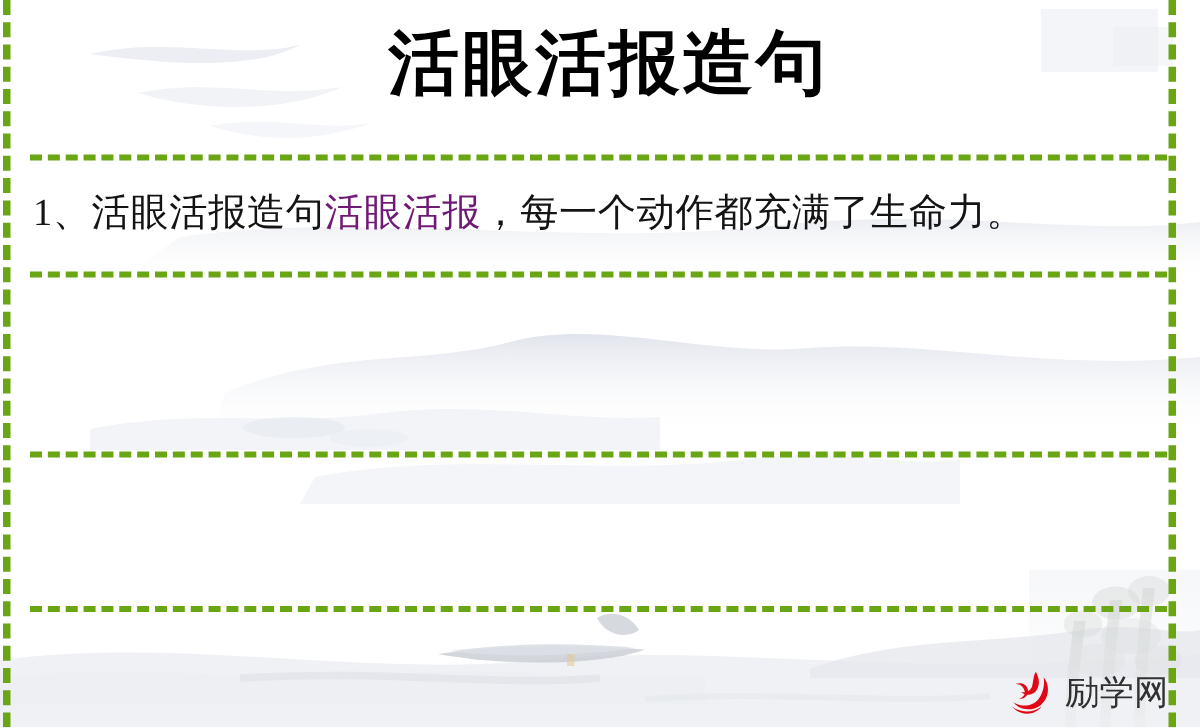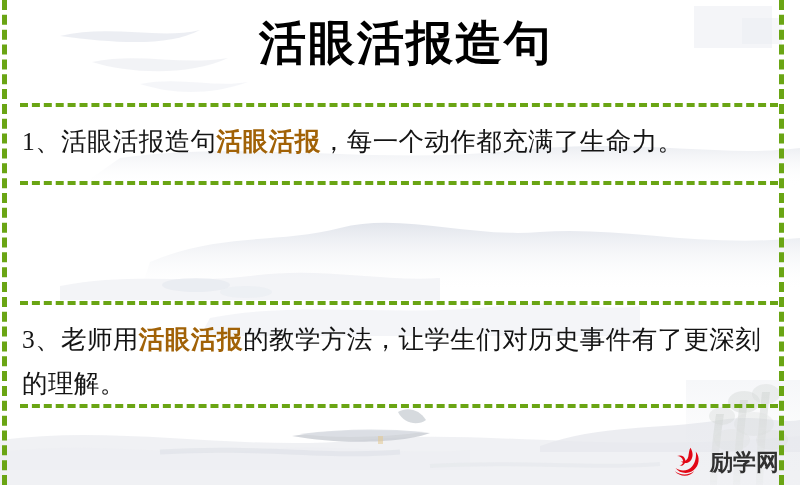--- a/index.html
+++ b/index.html
@@ -76,22 +76,22 @@
     right: 30px;
     font-family: "Liberation Serif", "DejaVu Serif", serif;
     font-size: 25.5px;
     line-height: 44px;
     color: #141414;
     letter-spacing: 0.4px;
     z-index: 4;
     text-align: left;
   }
   .sentence .kw {
-    color: #a16207;
-    font-weight: bold;
+    color: #701a75;
+    font-weight: normal;
     letter-spacing: 0.6px;
   }
 
   .s1 { top: 120px; }
   .s2 { top: 200px; }
   .s3 { top: 318px; }
 
   
   .brand {
     position: absolute;
@@ -104,21 +104,21 @@
     opacity: .97;
   }
   .brand-mark {
     width: 36px;
     height: 36px;
     flex: 0 0 36px;
   }
   .brand-text {
     font-family: "DejaVu Sans", "Liberation Sans", sans-serif;
     font-size: 23px;
-    font-weight: bold;
+    font-weight: normal;
     color: #2b2b2b;
     letter-spacing: 0px;
     line-height: 1;
     white-space: nowrap;
   }
 </style>
 </head>
 <body>
 
 <div id="page">
@@ -205,23 +205,20 @@
   <div class="sep" style="top:103px"></div>
   <div class="sep" style="top:181px"></div>
   <div class="sep" style="top:301px"></div>
   <div class="sep" style="top:404px"></div>
 
   <div class="sentence s1">
     <span>1、</span><span>活眼活报造句</span><span class="kw">活眼活报</span><span>，每一个动作都充满了生命力。</span>
   </div>
 
 
-  <div class="sentence s3">
-    <span>3、</span><span>老师用</span><span class="kw">活眼活报</span><span>的教学方法，让学生们对历史事件有了更深刻的理解。</span>
-  </div>
 
   <div class="brand">
     <svg class="brand-mark" viewBox="0 0 48 48" aria-hidden="true">
       <path d="M30 5 C33 10, 34 16, 31 21 C28 26, 21 27, 17 23
                C21 24, 26 22, 27 17 C28 12, 28 8, 30 5 Z" fill="#e2000f"></path>
       <path d="M37 10 C43 17, 42 29, 34 35 C26 41, 15 39, 10 32
                C17 37, 27 36, 32 30 C37 24, 38 16, 37 10 Z" fill="#e2000f"></path>
       <path d="M12 16 C17 14, 22 16, 23 21 C24 26, 20 30, 15 29
                C19 28, 21 25, 20 22 C19 18, 16 16, 12 16 Z" fill="#e2000f"></path>
       <path d="M9 36 C16 42, 28 42, 35 36 C30 44, 16 45, 9 36 Z" fill="#e2000f"></path>

